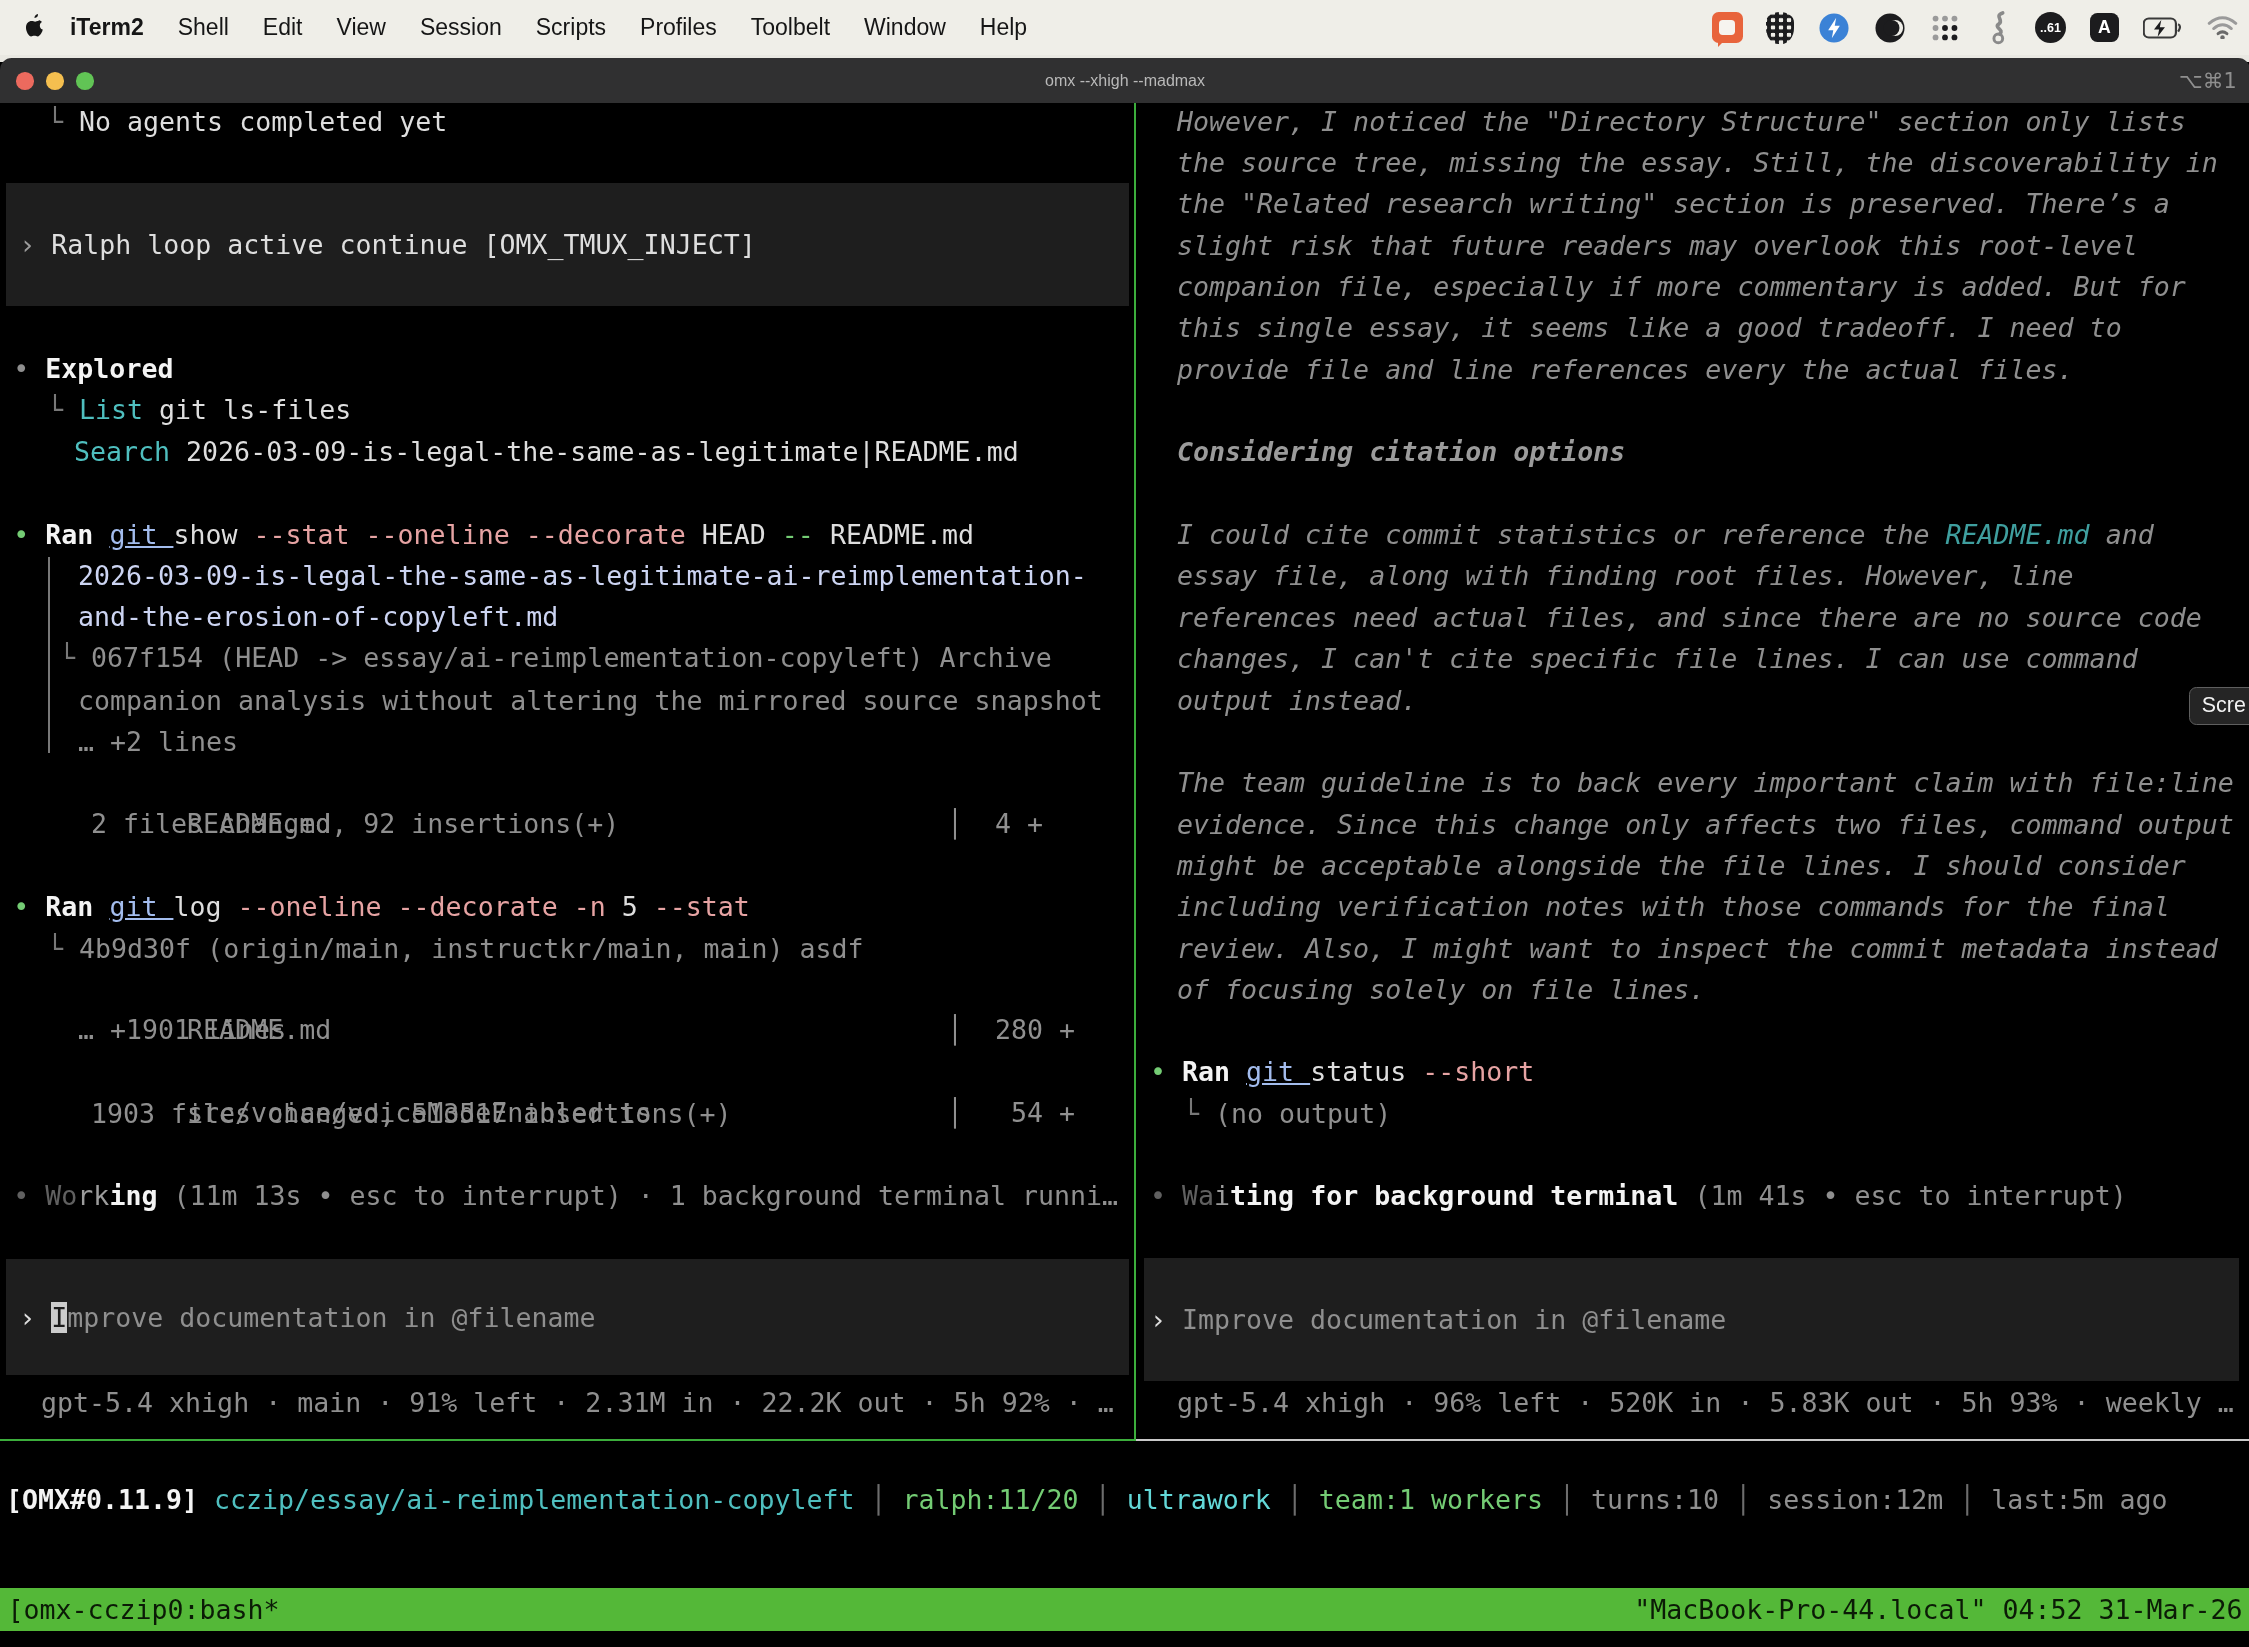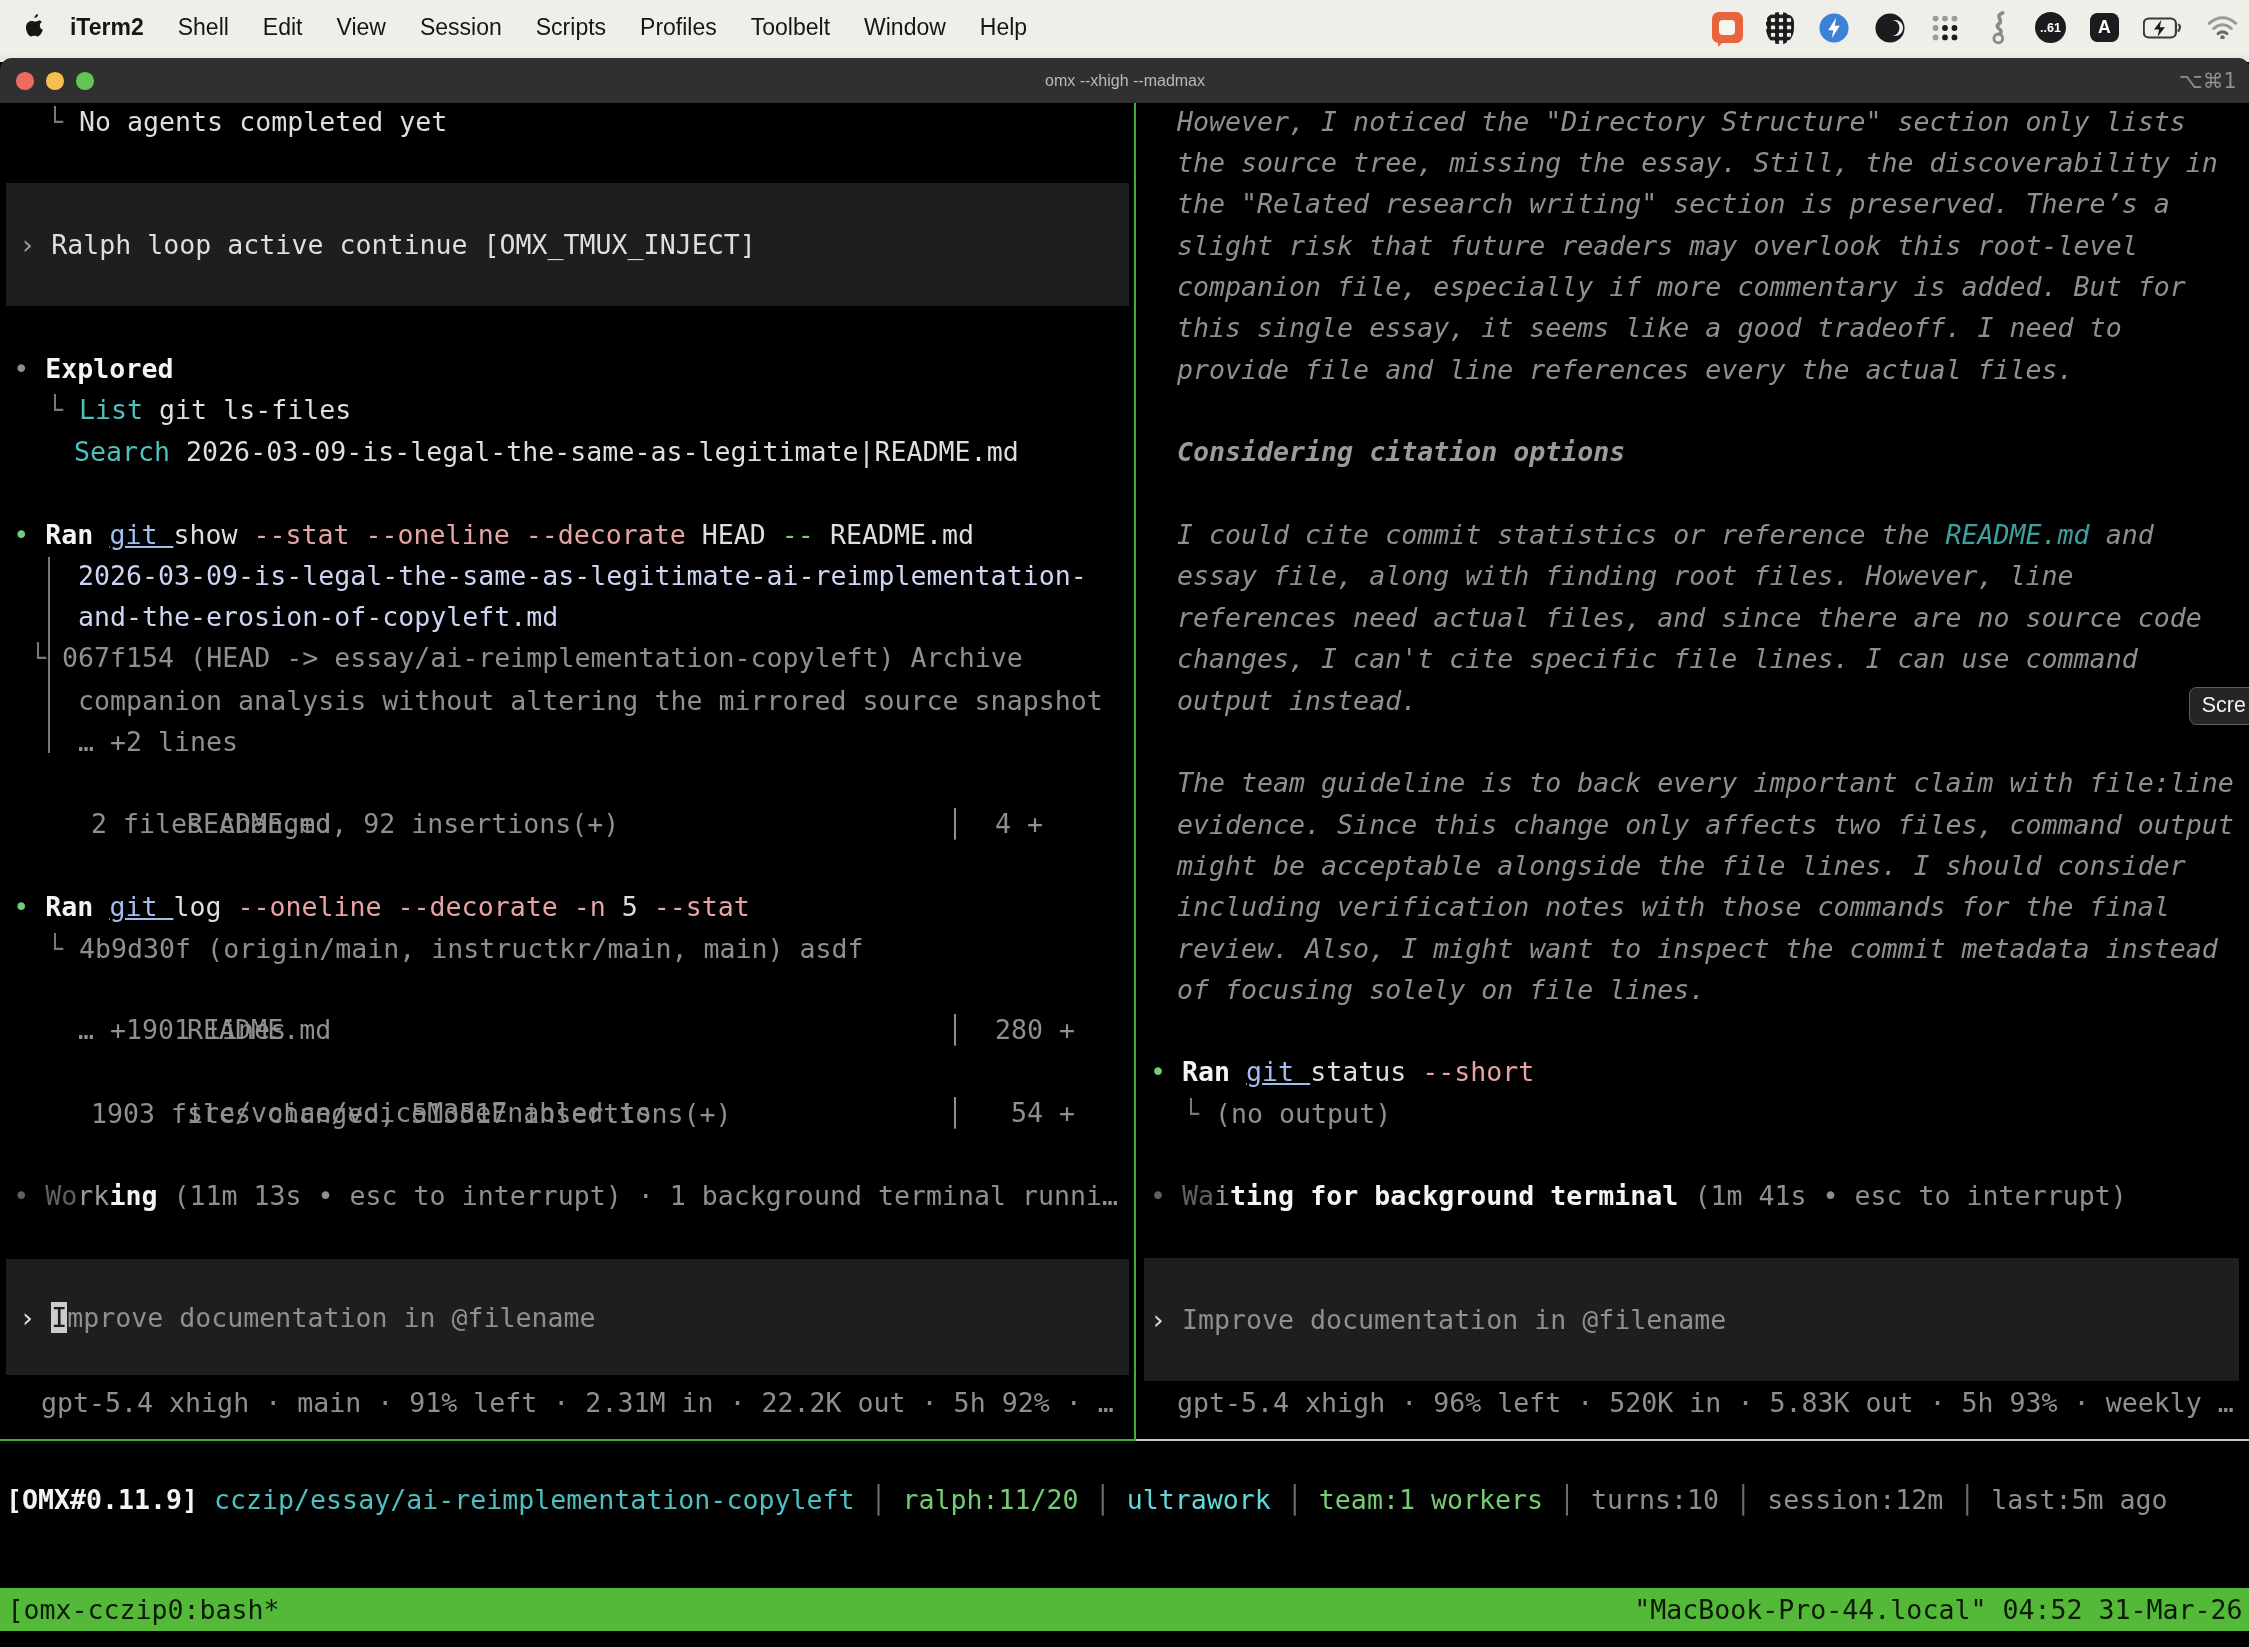--- a/index.html
+++ b/index.html
@@ -192,21 +192,21 @@
     </div>
 
     <div class="ln" style="left:13.3px; top:245px"><span class="c-g">• </span><span class="c-b">Explored</span></div>
     <div class="ln" style="left:47px; top:286px"><span class="c-tr">└ </span><span class="c-t">List</span><span class="c-w"> git ls-files</span></div>
     <div class="ln" style="left:74px; top:328px"><span class="c-t">Search</span><span class="c-w"> 2026-03-09-is-legal-the-same-as-legitimate|README.md</span></div>
 
     <div class="ln" style="left:13.3px; top:411px"><span class="c-gr">• </span><span class="c-b">Ran </span><span class="c-bl">git </span><span class="c-w">show </span><span class="c-r">--stat </span><span class="c-r">--oneline </span><span class="c-r">--decorate </span><span class="c-w">HEAD </span><span class="c-gr">-- </span><span class="c-w">README.md</span></div>
     <div class="treeline"></div>
     <div class="ln c-lv" style="left:78px; top:452px">2026-03-09-is-legal-the-same-as-legitimate-ai-reimplementation-</div>
     <div class="ln c-lv" style="left:78px; top:493px">and-the-erosion-of-copyleft.md</div>
-    <div class="ln" style="left:30px; top:534px"><span class="c-tr">└ </span><span class="c-g">067f154 (HEAD -&gt; essay/ai-reimplementation-copyleft) Archive</span></div>
+    <div class="ln" style="left:59px; top:534px"><span class="c-tr">└ </span><span class="c-g">067f154 (HEAD -&gt; essay/ai-reimplementation-copyleft) Archive</span></div>
     <div class="ln c-g" style="left:78px; top:577px">companion analysis without altering the mirrored source snapshot</div>
     <div class="ln c-g" style="left:78px; top:618px">… +2 lines</div>
     <div class="ln c-g" style="left:91px; top:659px">
       <span>README.md</span><span class="stat-num">│  4 +</span>
     </div>
     <div class="ln c-g" style="left:91px; top:700px">2 files changed, 92 insertions(+)</div>
 
     <div class="ln" style="left:13.3px; top:783px"><span class="c-gr">• </span><span class="c-b">Ran </span><span class="c-bl">git </span><span class="c-w">log </span><span class="c-r">--oneline </span><span class="c-r">--decorate </span><span class="c-r">-n </span><span class="c-w">5 </span><span class="c-r">--stat</span></div>
     <div class="ln" style="left:47px; top:825px"><span class="c-tr">└ </span><span class="c-g">4b9d30f (origin/main, instructkr/main, main) asdf</span></div>
     <div class="ln c-g" style="left:91px; top:865px">

